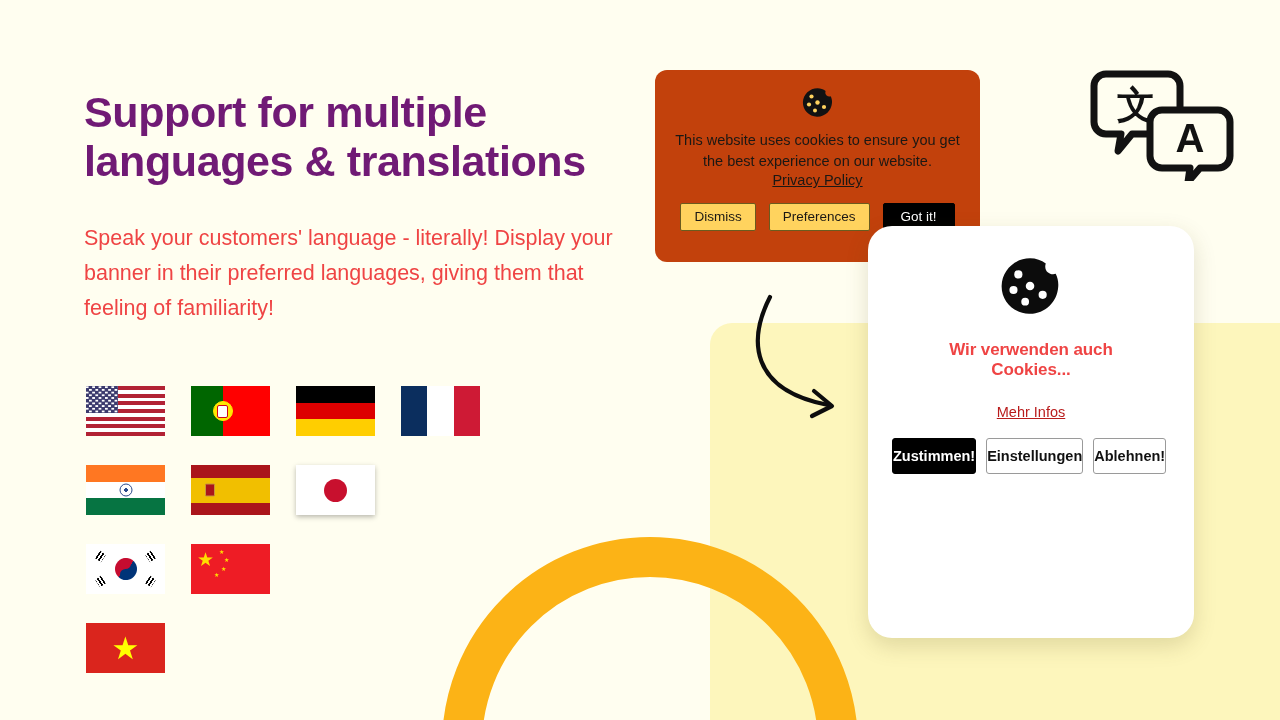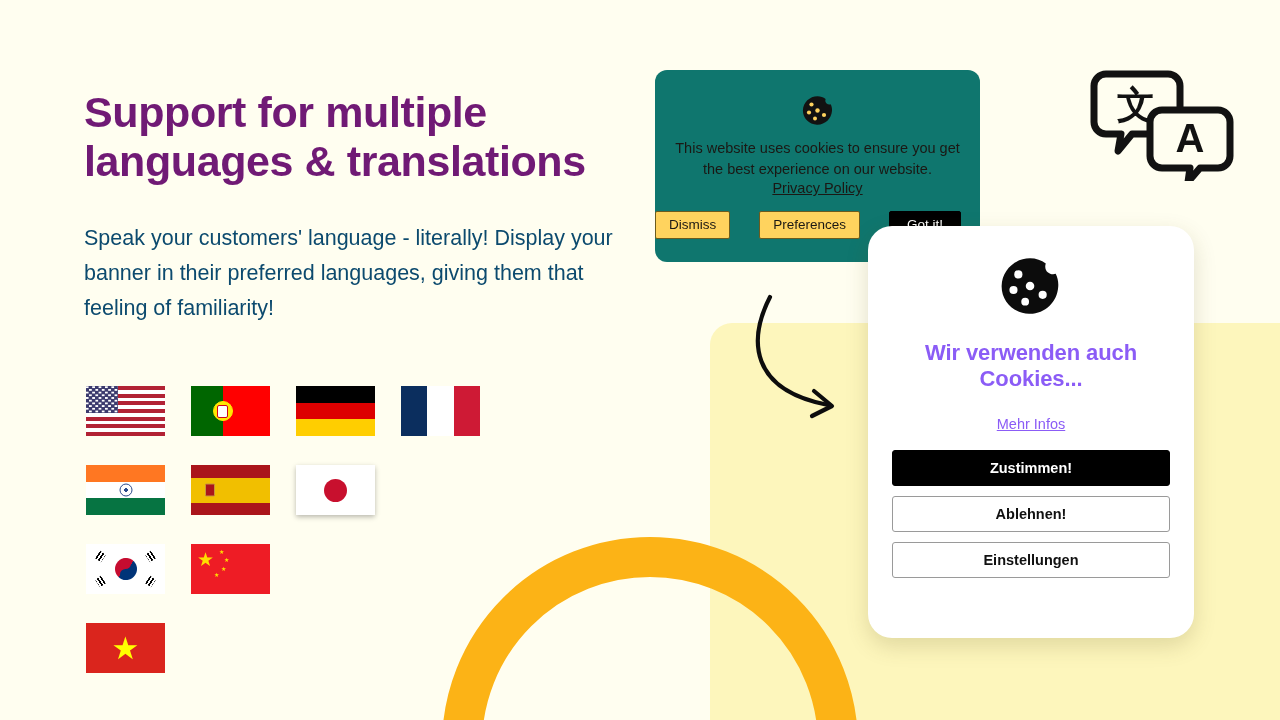--- a/index.html
+++ b/index.html
@@ -23,21 +23,21 @@
   .arrow-svg{position:absolute;left:740px;top:285px;width:120px;height:150px;}
 
   
   .left{position:absolute;left:84px;top:88px;width:560px;}
   .headline{
     font-size:43px;font-weight:700;line-height:1.13;color:#701a75;
     letter-spacing:-0.4px;margin:0;
   }
   .subcopy{
     margin:0;padding-top:36px;
-    font-size:21.5px;line-height:1.62;color:#0c4a6e;font-weight:400;
+    font-size:21.5px;line-height:1.62;color:#ef4444;font-weight:400;
   }
 
   
   .flags{position:absolute;left:86px;top:386px;width:430px;}
   .flag-row{display:flex;gap:26px;margin-bottom:29px;height:50px;}
   .flag{
     width:79px;height:50px;position:relative;overflow:hidden;
     flex:0 0 auto;background:#fff;
   }
   .flag.shadowed{box-shadow:0 2px 5px rgba(0,0,0,.28);}
@@ -115,58 +115,58 @@
   .f-cn .big{left:6px;top:6px;font-size:19px;}
   .f-cn .s{font-size:6px;}
 
   
   .f-vn{background:#DA251D;display:flex;align-items:center;justify-content:center;}
   .f-vn span{color:#FFFF00;font-size:31px;line-height:1;}
 
   
   .banner{
     position:absolute;left:655px;top:70px;width:325px;height:192px;
-    background:#0f766e;border-radius:12px;
-    text-align:center;box-sizing:border-box;padding-top:24px;
+    background:#c2410c;border-radius:12px;
+    text-align:center;box-sizing:border-box;padding-top:16px;
   }
   .banner .cookie-ic{margin:0 auto 8px;display:block;}
   .banner .msg{
     font-size:14.5px;line-height:1.42;color:#1b1814;margin:0 18px;font-weight:400;
   }
   .banner .link{
     display:inline-block;font-size:14.5px;color:#1b1814;
     text-decoration:underline;
   }
   .banner .btns{
-    display:flex;gap:29px;justify-content:flex-start;margin-top:14px;
+    display:flex;gap:13px;justify-content:center;margin-top:14px;
   }
   .banner .btn{
     font-size:13.5px;padding:4px 13px;border:1.6px solid #6b5b1e;background:#FFD35E;
     color:#1b1814;border-radius:2px;font-family:inherit;line-height:1.35;white-space:nowrap;
   }
   .banner .btn.primary{background:#000;color:#fff;border-color:#000;padding:4px 17px;}
 
   
   .card{
     position:absolute;left:868px;top:226px;width:326px;height:412px;
     background:#fff;border-radius:24px;
     box-shadow:0 8px 22px rgba(90,80,30,.18);
     box-sizing:border-box;padding:28px 24px 24px;text-align:center;
   }
   .card .cookie-ic{margin:0 auto 16px;display:block;}
   .card h2{
-    margin:16px;font-size:22px;font-weight:700;color:#8b5cf6;letter-spacing:-0.1px;
+    margin:16px;font-size:17px;font-weight:700;color:#ef4444;letter-spacing:-0.1px;
   }
   .card .body{
     margin:13px 6px 0;font-size:14.5px;line-height:1.46;color:#3a3a3a;font-weight:400;
   }
   .card .link{
-    display:inline-block;margin-top:8px;font-size:14.5px;color:#8b5cf6;text-decoration:underline;
-  }
-  .card .actions{margin-top:17px;display:flex;flex-direction:column;gap:10px;}
+    display:inline-block;margin-top:8px;font-size:14.5px;color:#b91c1c;text-decoration:underline;
+  }
+  .card .actions{margin-top:17px;display:flex;flex-direction:row;gap:10px;}
   .card .cbtn{
     font-size:14.5px;font-weight:700;padding:9px 0;border-radius:3px;
     font-family:inherit;border:1.4px solid #9a9a9a;background:#fff;color:#111;
   }
   .card .cbtn.accept{background:#000;color:#fff;border-color:#000;}
 
   
   .translate{position:absolute;left:1088px;top:66px;width:150px;height:115px;}
 </style>
 </head>
@@ -282,22 +282,22 @@
       <circle cx="13.5" cy="10.5" r="2.1" fill="#fff"></circle>
       <circle cx="11" cy="18.5" r="2.1" fill="#fff"></circle>
       <circle cx="19.5" cy="16.5" r="2.2" fill="#fff"></circle>
       <circle cx="17" cy="24.5" r="2" fill="#fff"></circle>
       <circle cx="26" cy="21" r="2.1" fill="#fff"></circle>
     </svg>
     <h2>Wir verwenden auch Cookies...</h2>
     <a class="link" href="#">Mehr Infos</a>
     <div class="actions">
       <button class="cbtn accept">Zustimmen!</button>
+      <button class="cbtn">Einstellungen</button>
       <button class="cbtn">Ablehnen!</button>
-      <button class="cbtn">Einstellungen</button>
     </div>
   </div>
 
   <svg class="translate" viewBox="0 0 150 115">
     <path d="M18 8h62a12 12 0 0 1 12 12v36a12 12 0 0 1-12 12H44l-14 17 3-17H18A12 12 0 0 1 6 56V20A12 12 0 0 1 18 8z" fill="none" stroke="#121212" stroke-width="7" stroke-linejoin="round"></path>
     <text x="48" y="52" font-family="'DejaVu Sans',sans-serif" font-size="38" font-weight="700" fill="#121212" text-anchor="middle">文</text>
     <path d="M74 44h56a12 12 0 0 1 12 12v34a12 12 0 0 1-12 12h-18l-12 14 2-14H74a12 12 0 0 1-12-12V56a12 12 0 0 1 12-12z" fill="#FFFEF0" stroke="#121212" stroke-width="7" stroke-linejoin="round"></path>
     <text x="102" y="86" font-family="'Liberation Sans',sans-serif" font-size="40" font-weight="700" fill="#121212" text-anchor="middle">A</text>
   </svg>
 

